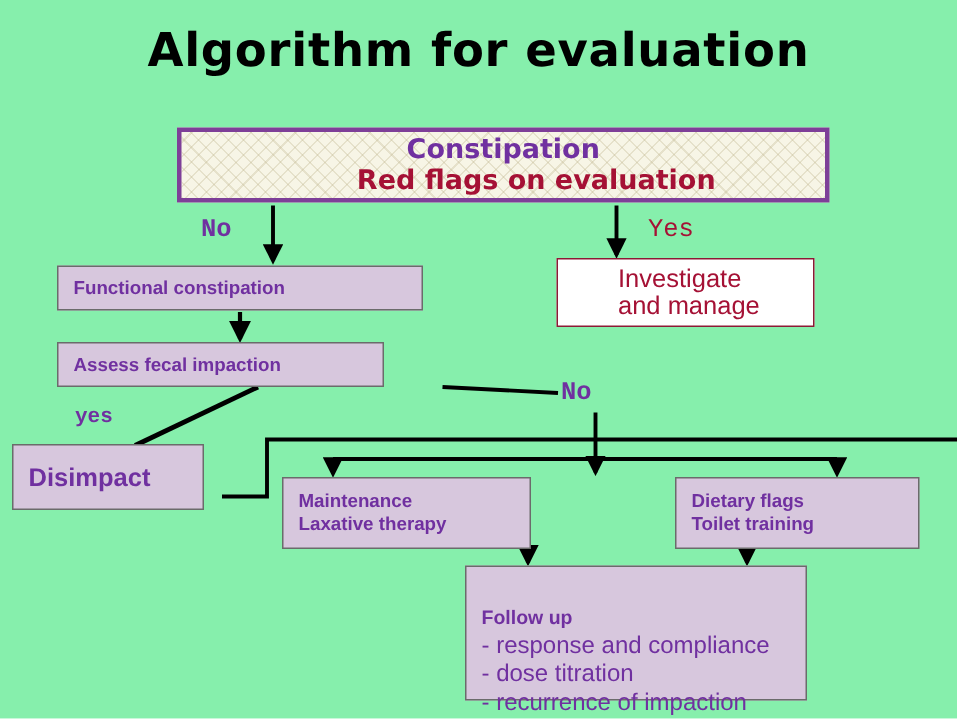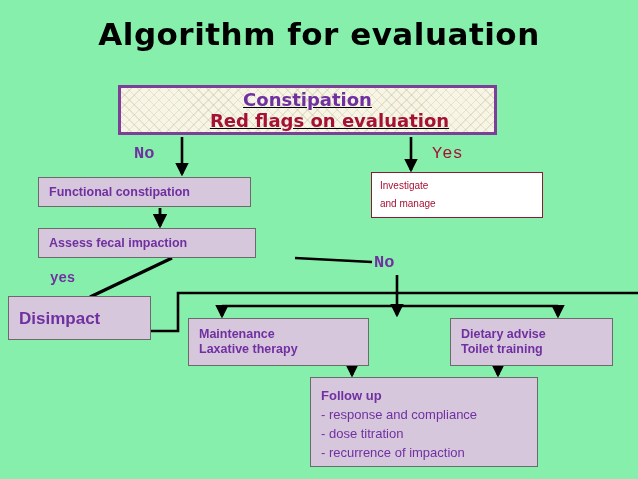--- a/index.html
+++ b/index.html
@@ -37,31 +37,30 @@
     box-sizing: border-box;
     display: flex;
     flex-direction: column;
     justify-content: center;
   }
 
   
   #box-constipation {
     left: 118px;
     top: 85px;
-    width: 379px;
+    width: 435px;
     height: 50px;
     border: 3px solid #7e3f98;
     background-color: #f7f5e6;
     background-image:
       repeating-linear-gradient(45deg, rgba(190,180,140,0.30) 0 1px, rgba(0,0,0,0) 1px 7px),
       repeating-linear-gradient(-45deg, rgba(190,180,140,0.30) 0 1px, rgba(0,0,0,0) 1px 7px);
     align-items: center;
     justify-content: center;
     padding: 0;
-    text-decoration: underline;
   }
   #box-constipation .line1 {
     font-family: "DejaVu Sans", sans-serif;
     font-size: 18px;
     font-weight: bold;
     color: #7030a0;
     line-height: 21px;
   }
   #box-constipation .line2 {
     font-family: "DejaVu Sans", sans-serif;
@@ -82,65 +81,66 @@
   }
   .lav .t {
     font-family: "Liberation Sans", sans-serif;
     font-size: 12.5px;
     font-weight: bold;
     color: #7030a0;
     line-height: 15px;
     white-space: nowrap;
   }
 
-  #box-functional { left: 38px;  top: 177px; width: 213px; height: 30px; }
+  #box-functional { left: 38px;  top: 177px; width: 244px; height: 30px; }
   #box-assess     { left: 38px;  top: 228px; width: 218px; height: 30px; }
 
-  #box-disimpact  { left: 8px;   top: 296px; width: 143px; height: 44px; }
+  #box-disimpact  { left: 8px;   top: 296px; width: 128px; height: 44px; }
   #box-disimpact .t { font-size: 17px; }
 
-  #box-maintenance { left: 188px; top: 318px; width: 181px; height: 48px; }
+  #box-maintenance { left: 188px; top: 318px; width: 166px; height: 48px; }
   #box-dietary     { left: 450px; top: 318px; width: 163px; height: 48px; }
 
   #box-followup    { left: 310px; top: 377px; width: 228px; height: 90px;
-                     justify-content: flex-start; padding-top: 8px; }
+                     justify-content: flex-start; padding-top: 24px; }
   #box-followup .head {
     font-family: "Liberation Sans", sans-serif;
     font-size: 13px;
     font-weight: bold;
     color: #7030a0;
     line-height: 19px;
     white-space: nowrap;
   }
   #box-followup .item {
     font-family: "Liberation Sans", sans-serif;
-    font-size: 13px;
+    font-size: 16px;
     font-weight: normal;
     color: #7030a0;
     line-height: 19px;
     white-space: nowrap;
   }
 
   
   #box-investigate {
     left: 371px;
     top: 172px;
     width: 172px;
     height: 46px;
     background: #ffffff;
     border: 1px solid #8c1a35;
     padding-left: 8px;
   }
   #box-investigate .t {
     font-family: "Liberation Sans", sans-serif;
-    font-size: 10px;
+    font-size: 17px;
     font-weight: normal;
     color: #a51135;
     line-height: 18px;
     white-space: nowrap;
+    margin-left: 32px;
   }
 
   
   .elabel {
     position: absolute;
     font-family: Liberation Mono, monospace;
     font-weight: bold;
     white-space: nowrap;
   }
   #label-no-top   { left: 134px; top: 144px; font-size: 17px; color: #7030a0; }
@@ -215,21 +215,21 @@
   <div class="box lav" id="box-disimpact">
     <div class="t">Disimpact</div>
   </div>
 
   <div class="box lav" id="box-maintenance">
     <div class="t">Maintenance</div>
     <div class="t">Laxative therapy</div>
   </div>
 
   <div class="box lav" id="box-dietary">
-    <div class="t">Dietary advise</div>
+    <div class="t">Dietary flags</div>
     <div class="t">Toilet training</div>
   </div>
 
   <div class="box lav" id="box-followup">
     <div class="head">Follow up</div>
     <div class="item">- response and compliance</div>
     <div class="item">- dose titration</div>
     <div class="item">- recurrence of impaction</div>
   </div>
 

